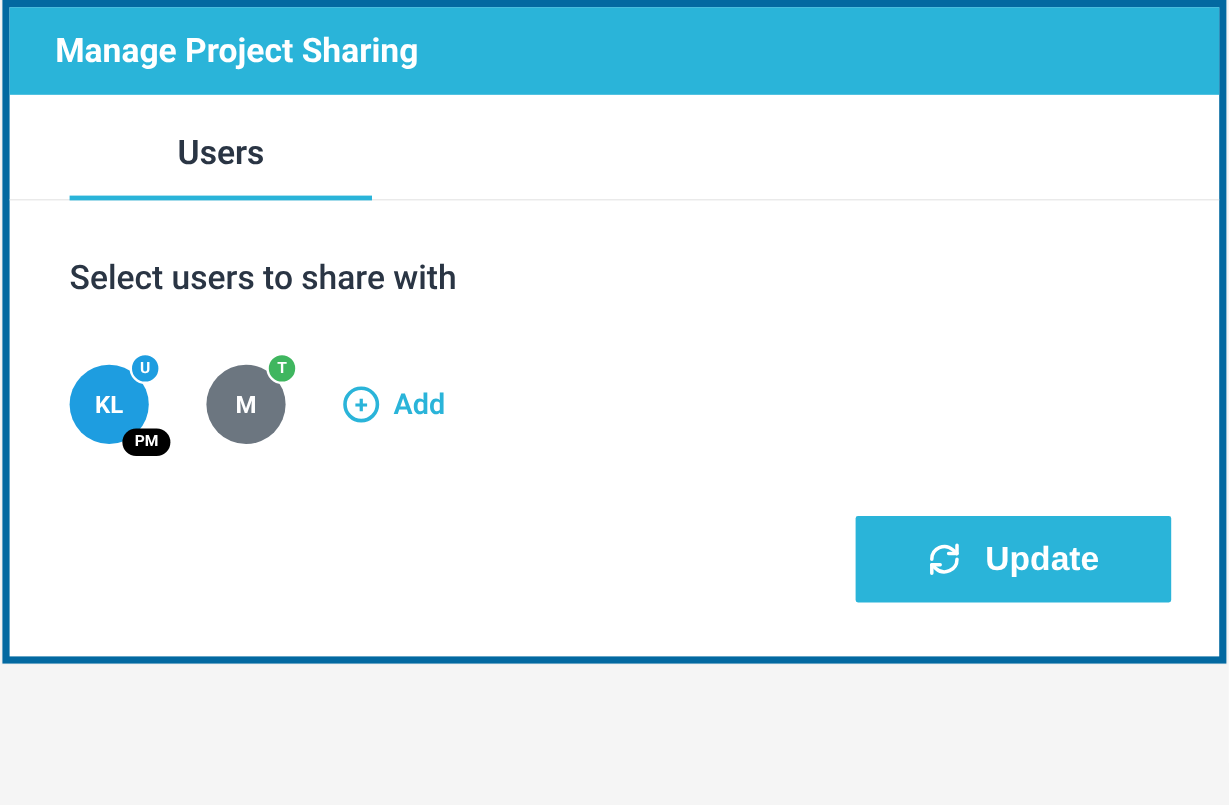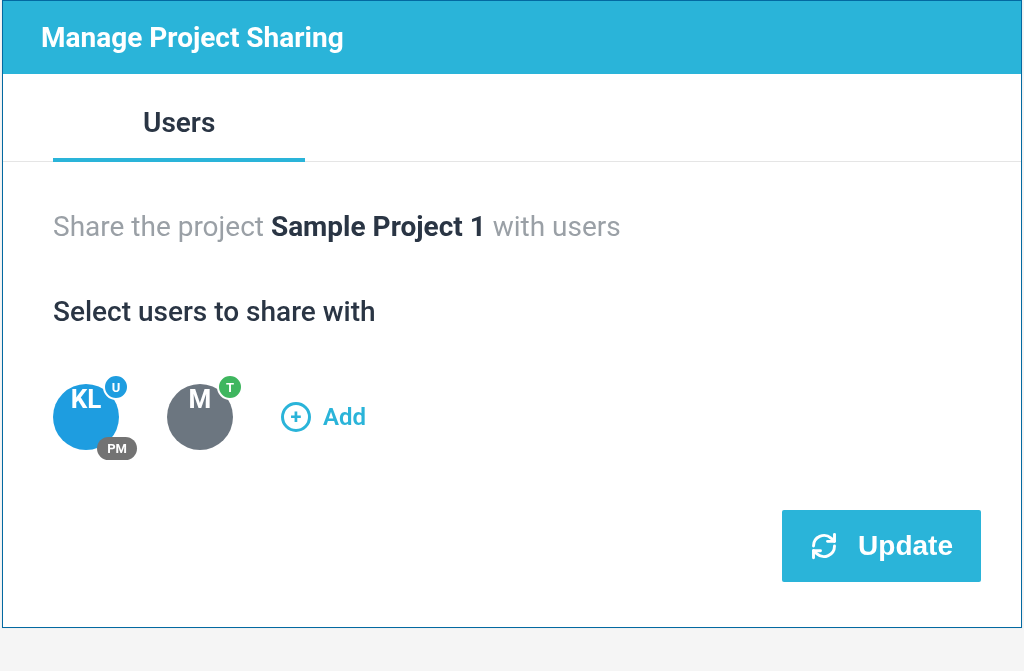--- a/index.html
+++ b/index.html
@@ -12,21 +12,21 @@
       background: #f5f5f5;
       display: flex;
       justify-content: center;
       align-items: flex-start;
       width: 1024px;
       height: 671px;
     }
     .modal {
       width: 1020px;
       background: #fff;
-      border: 1px solid #0369a1;
+      border: 6px solid #0369a1;
       box-shadow: 0 0 0 1px rgba(0,0,0,0.02);
     }
     .modal-header {
       background: #2AB4D9;
       padding: 20px 38px;
     }
     .modal-title {
       color: #fff;
       font-size: 28px;
       font-weight: 700;
@@ -82,24 +82,25 @@
     }
     .avatar-wrapper {
       position: relative;
       display: inline-block;
     }
     .avatar {
       width: 66px;
       height: 66px;
       border-radius: 50%;
       display: flex;
-      justify-content: center;
-      color: #fff;
-      font-weight: 700;
-      font-size: 26px;
+      align-items: center;
+      justify-content: center;
+      color: #fff;
+      font-weight: 700;
+      font-size: 20px;
       cursor: pointer;
     }
     .avatar-blue {
       background: #1e9de0;
     }
     .avatar-gray {
       background: #6c7680;
     }
     .badge {
       position: absolute;
@@ -121,21 +122,21 @@
     .badge-u {
       background: #1e9de0;
     }
     .badge-t {
       background: #3fb65f;
     }
     .pm-badge {
       position: absolute;
       bottom: -10px;
       right: -18px;
-      background: #737373;
+      background: #000000;
       color: #fff;
       font-size: 13px;
       font-weight: 700;
       padding: 4px 10px;
       border-radius: 12px;
     }
     .add-button {
       display: flex;
       align-items: center;
       gap: 12px;
@@ -159,21 +160,21 @@
     }
     .footer {
       display: flex;
       justify-content: flex-end;
       padding: 20px 40px 45px;
     }
     .update-button {
       background: #2AB4D9;
       color: #fff;
       border: none;
-      padding: 20px 28px;
+      padding: 20px 60px;
       font-size: 28px;
       font-weight: 600;
       cursor: pointer;
       display: flex;
       align-items: center;
       gap: 20px;
       border-radius: 2px;
     }
     .refresh-icon {
       display: inline-flex;
@@ -186,23 +187,20 @@
 <div class="modal">
   <div class="modal-header">
     <div class="modal-title">Manage Project Sharing</div>
   </div>
 
   <div class="tabs">
     <div class="tab active">Users</div>
   </div>
 
   <div class="content">
-    <div class="share-text">
-      <span>Share the project </span><span class="project-name">Sample Project 1</span><span> with users</span>
-    </div>
 
     <div class="select-label">Select users to share with</div>
 
     <div class="user-row">
       <div class="avatar-wrapper">
         <div class="avatar avatar-blue">
           <span>KL</span>
         </div>
         <div class="badge badge-top badge-u">
           <span>U</span>

